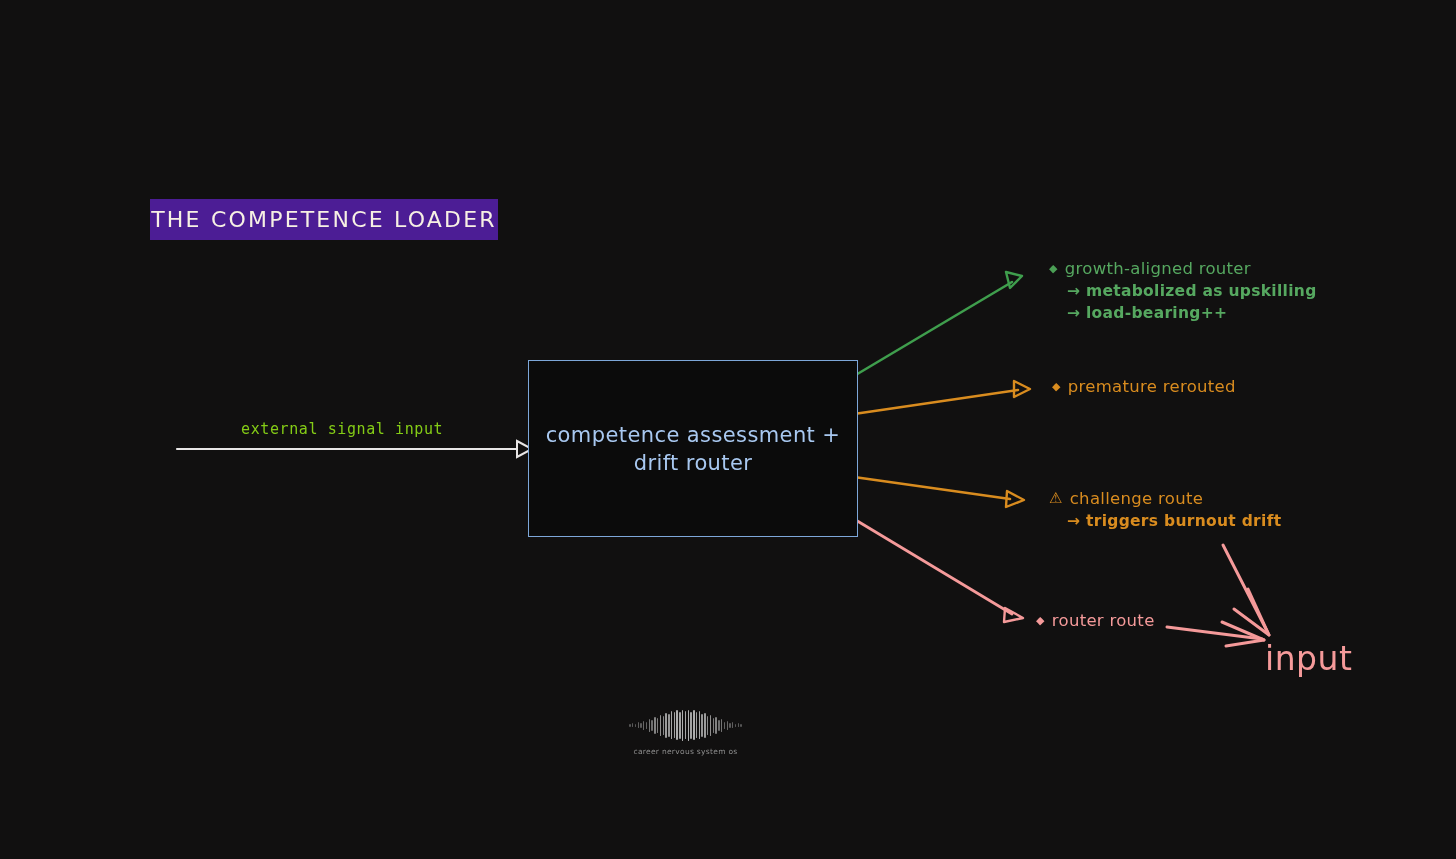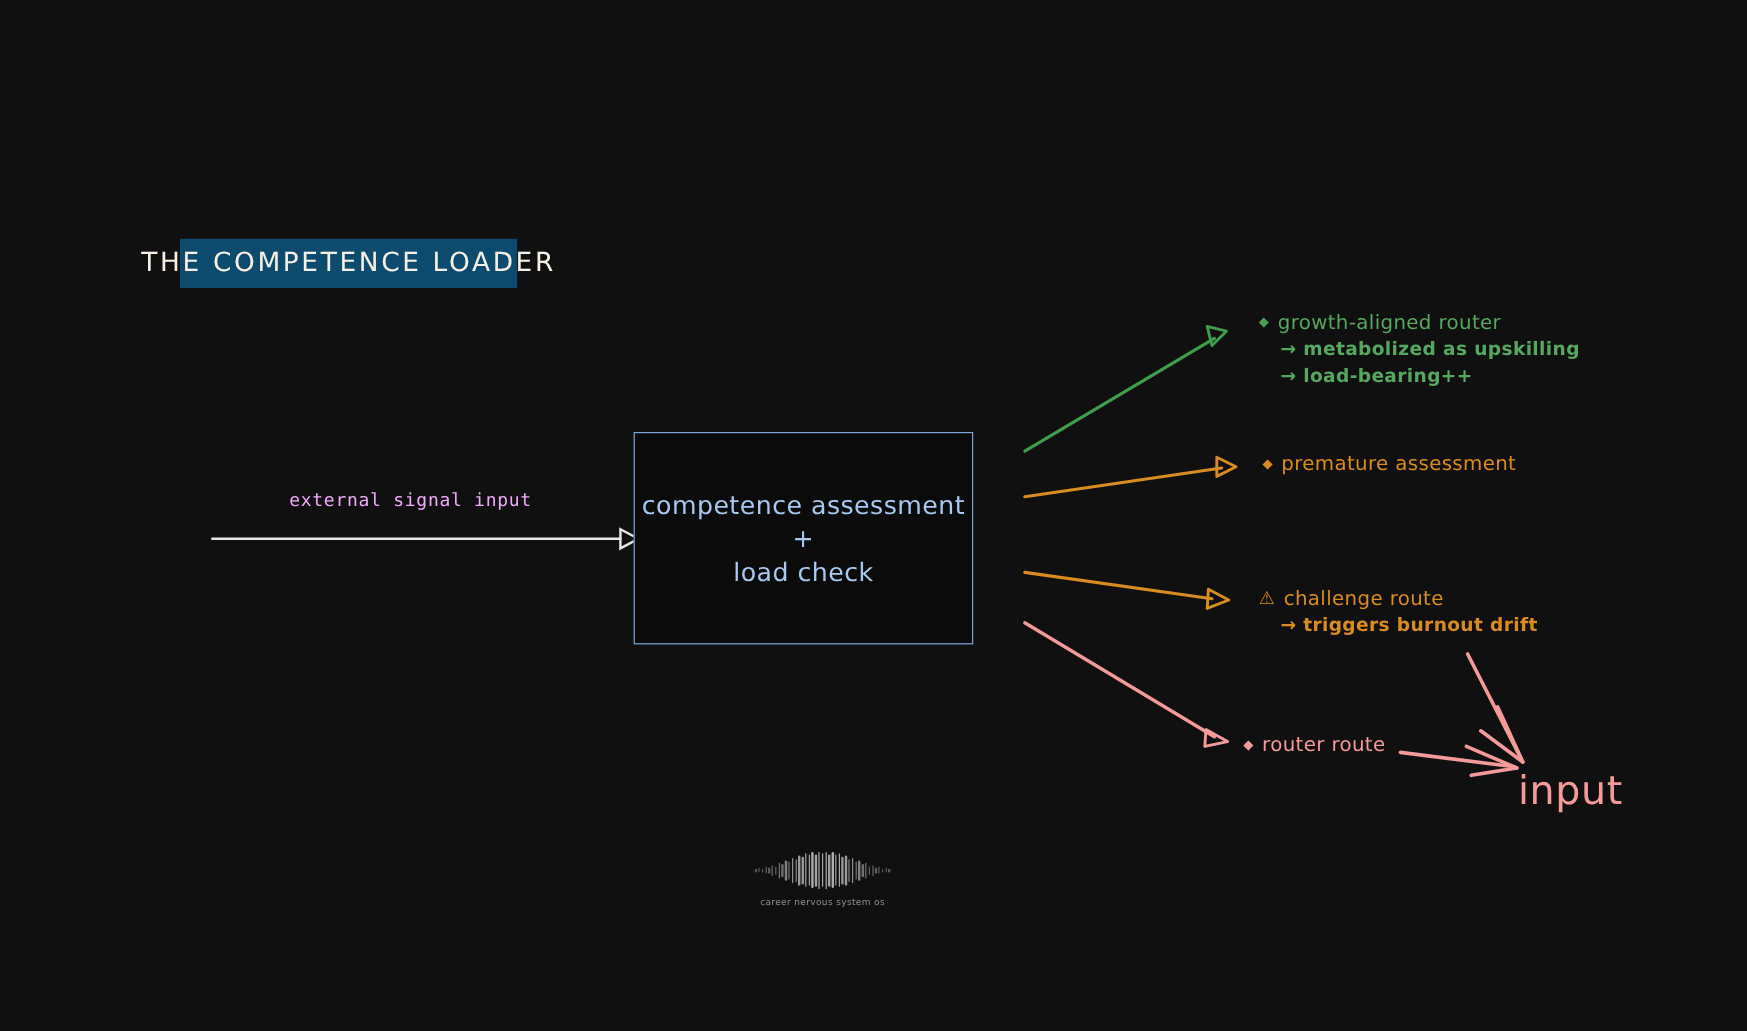--- a/index.html
+++ b/index.html
@@ -22,41 +22,41 @@
     width: 1456px;
     height: 859px;
     pointer-events: none;
   }
 
   
   #title-banner {
     position: absolute;
     left: 150px;
     top: 199px;
-    width: 281px;
+    width: 348px;
     height: 41px;
-    background: #0c4a6e;
+    background: #4c1d95;
     display: flex;
     align-items: center;
     justify-content: center;
   }
   #title-banner .txt {
     font-family: "DejaVu Sans", sans-serif;
     font-size: 22px;
     letter-spacing: 2.2px;
     color: #f7f0e4;
     white-space: nowrap;
   }
 
   
   #router-box {
     position: absolute;
     left: 528px;
     top: 360px;
-    width: 283px;
+    width: 330px;
     height: 177px;
     border: 1.6px solid #7da7d9;
     background: #0b0b0b;
     display: flex;
     align-items: center;
     justify-content: center;
     box-sizing: border-box;
   }
   #router-box .label {
     font-family: "DejaVu Sans", sans-serif;
@@ -64,24 +64,24 @@
     line-height: 28px;
     color: #a8c8f0;
     text-align: center;
     letter-spacing: 0.4px;
   }
 
   
   #input-label {
     position: absolute;
     left: 241px;
-    top: 408px;
+    top: 420px;
     font-family: "DejaVu Sans Mono", monospace;
     font-size: 15px;
-    color: #f0abfc;
+    color: #84cc16;
     letter-spacing: 0.6px;
     white-space: nowrap;
   }
 
   
   .route {
     position: absolute;
     font-family: "DejaVu Sans", sans-serif;
     white-space: nowrap;
   }
@@ -210,39 +210,39 @@
     </g>
   </svg>
 
   <div id="title-banner">
     <span class="txt">THE COMPETENCE LOADER</span>
   </div>
 
   <div id="router-box">
     <div class="label">
       <span>competence assessment +</span><br>
-      <span>load check</span>
+      <span>drift router</span>
     </div>
   </div>
 
   <div id="input-label">external signal input</div>
 
   <div class="route green" id="route-growth">
     <div class="head">
       <span class="bullet">◆</span>
       <span>growth-aligned router</span>
     </div>
     <div class="sub">→ metabolized as upskilling</div>
     <div class="sub">→ load-bearing++</div>
   </div>
 
   <div class="route orange" id="route-premature">
     <div class="head">
       <span class="bullet">◆</span>
-      <span>premature assessment</span>
+      <span>premature rerouted</span>
     </div>
   </div>
 
   <div class="route orange" id="route-overload">
     <div class="head">
       <span class="warn">⚠</span>
       <span>challenge route</span>
     </div>
     <div class="sub">→ triggers burnout drift</div>
   </div>

